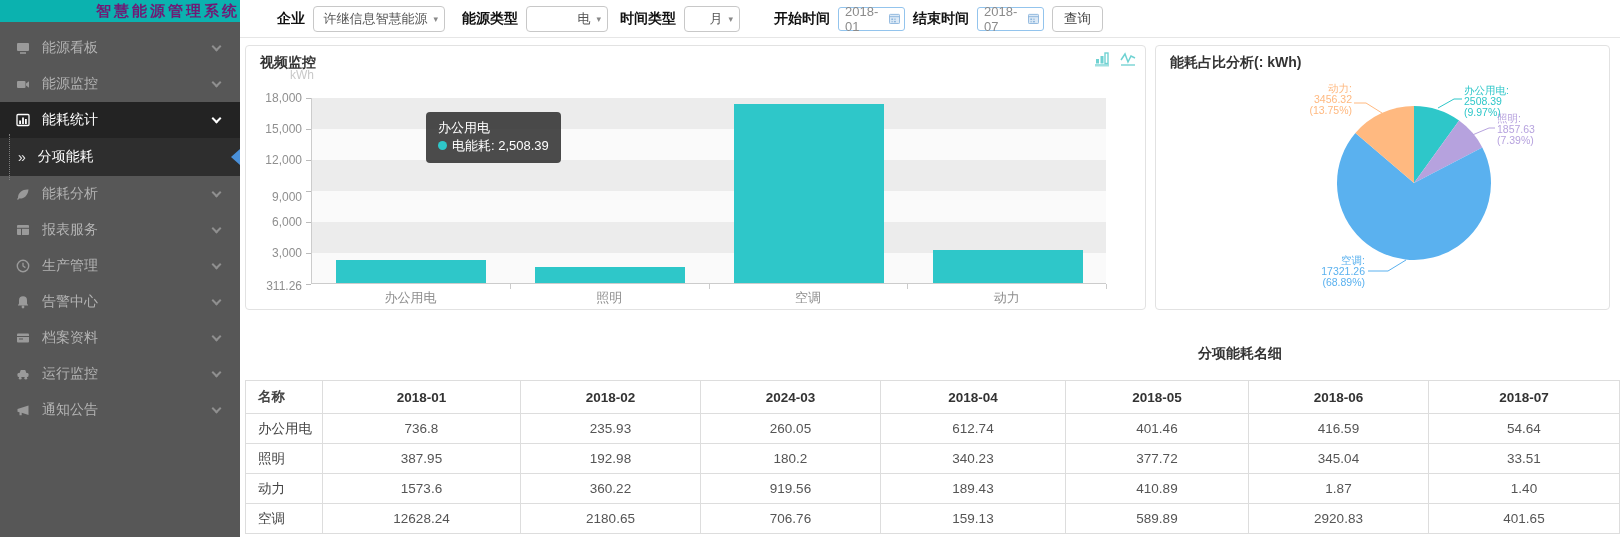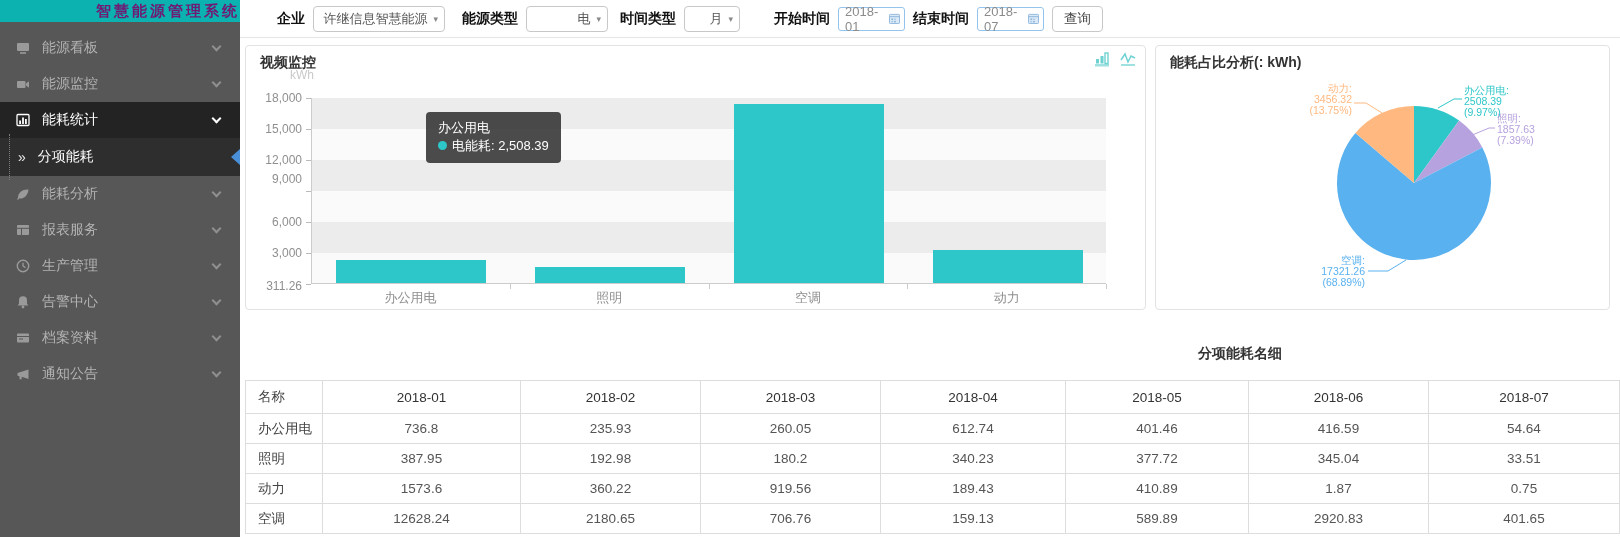--- a/index.html
+++ b/index.html
@@ -70,21 +70,21 @@
   .tooltip { position:absolute; left:180px; top:66px; background:rgba(50,50,50,.88); border-radius:4px;
     padding:7px 12px 8px; color:#fff; font-size:13px; line-height:18px; white-space:nowrap; z-index:3; }
   .tooltip .dot { display:inline-block; width:9px; height:9px; border-radius:50%; background:#2ec7c9;
     margin-right:5px; }
 
   
   .table-wrap { position:absolute; left:5px; top:345px; width:1990px; }
   .ttitle { text-align:center; font-size:14px; font-weight:bold; color:#333; }
   table { border-collapse:collapse; margin-top:17px; table-layout:fixed; width:1990px; }
   th,td { border:1px solid #ddd; font-size:13.5px; overflow:hidden; white-space:nowrap; }
-  th { height:33px; font-weight:normal; color:#333; text-align:center; }
+  th { height:33px; font-weight:bold; color:#333; text-align:center; }
   td { height:30px; color:#555; text-align:center; }
   td.name, th.name { text-align:left; padding-left:12px; color:#444; }
 </style>
 </head>
 <body>
 
 <div class="sidebar">
   <div class="sb-header">智慧能源管理系统</div>
   <nav class="menu" id="menu">
       <div class="mi">
@@ -164,20 +164,32 @@
         <span class="chev"></span>
       </div>
       <div class="mi">
         <span class="mic">
           <svg width="14" height="14" viewBox="0 0 14 14" fill="currentColor">
             <rect x="1" y="2.5" width="12" height="9" rx="1"></rect>
             <path d="M1 5.5h12M3 8h4" stroke="#575757" stroke-width="1" fill="none"></path>
           </svg>
         </span>
         <span class="mlabel">档案资料</span>
+        <span class="chev"></span>
+      </div>
+      <div class="mi">
+        <span class="mic">
+          <svg width="14" height="14" viewBox="0 0 14 14" fill="currentColor">
+            <path d="M3.6 6 4.8 3h4.4L10.4 6z"></path>
+            <rect x="1.5" y="6" width="11" height="4" rx="1.2"></rect>
+            <circle cx="4.2" cy="11.2" r="1.4"></circle>
+            <circle cx="9.8" cy="11.2" r="1.4"></circle>
+          </svg>
+        </span>
+        <span class="mlabel">运行监控</span>
         <span class="chev"></span>
       </div>
       <div class="mi">
         <span class="mic">
           <svg width="14" height="14" viewBox="0 0 14 14" fill="currentColor">
             <path d="M1.5 6v2.8l2 .5v3h2.2V9.8L12.5 12V2.5z"></path>
           </svg>
         </span>
         <span class="mlabel">通知公告</span>
         <span class="chev"></span>
@@ -245,21 +257,21 @@
       </svg>
     </div>
     <div class="ylab">kWh</div>
     <div id="yticks">
         <div class="ytick" style="top: 45px;">18,000</div>
         <div class="ydash" style="top: 52px;"></div>
         <div class="ytick" style="top: 76px;">15,000</div>
         <div class="ydash" style="top: 83px;"></div>
         <div class="ytick" style="top: 107px;">12,000</div>
         <div class="ydash" style="top: 114px;"></div>
-        <div class="ytick" style="top: 126px;">9,000</div>
+        <div class="ytick" style="top: 144px;">9,000</div>
         <div class="ydash" style="top: 145px;"></div>
         <div class="ytick" style="top: 169px;">6,000</div>
         <div class="ydash" style="top: 176px;"></div>
         <div class="ytick" style="top: 200px;">3,000</div>
         <div class="ydash" style="top: 207px;"></div>
         <div class="ytick" style="top: 233px;">311.26</div>
         <div class="ydash" style="top: 238px;"></div>
       </div>
     <div class="plot" id="plot">
         <div class="bar" style="left: 24.4px; width: 150px; height: 23.1px;"></div>
@@ -321,21 +333,21 @@
           <col style="width:183px">
           <col style="width:180px">
           <col style="width:191px">
         <col style="width:616px">
       </colgroup>
       <thead>
           <tr id="thead-row">
             <th class="name">名称</th>
             <th>2018-01</th>
             <th>2018-02</th>
-            <th>2018-03</th>
+            <th>2024-03</th>
             <th>2018-04</th>
             <th>2018-05</th>
             <th>2018-06</th>
             <th>2018-07</th>
             <th></th>
           </tr>
         </thead>
       <tbody id="tbody">
           <tr>
             <td class="name">办公用电</td>
@@ -360,21 +372,21 @@
             <td></td>
           </tr>
           <tr>
             <td class="name">动力</td>
             <td>1573.6</td>
             <td>360.22</td>
             <td>919.56</td>
             <td>189.43</td>
             <td>410.89</td>
             <td>1.87</td>
-            <td>0.75</td>
+            <td>1.40</td>
             <td></td>
           </tr>
           <tr>
             <td class="name">空调</td>
             <td>12628.24</td>
             <td>2180.65</td>
             <td>706.76</td>
             <td>159.13</td>
             <td>589.89</td>
             <td>2920.83</td>

